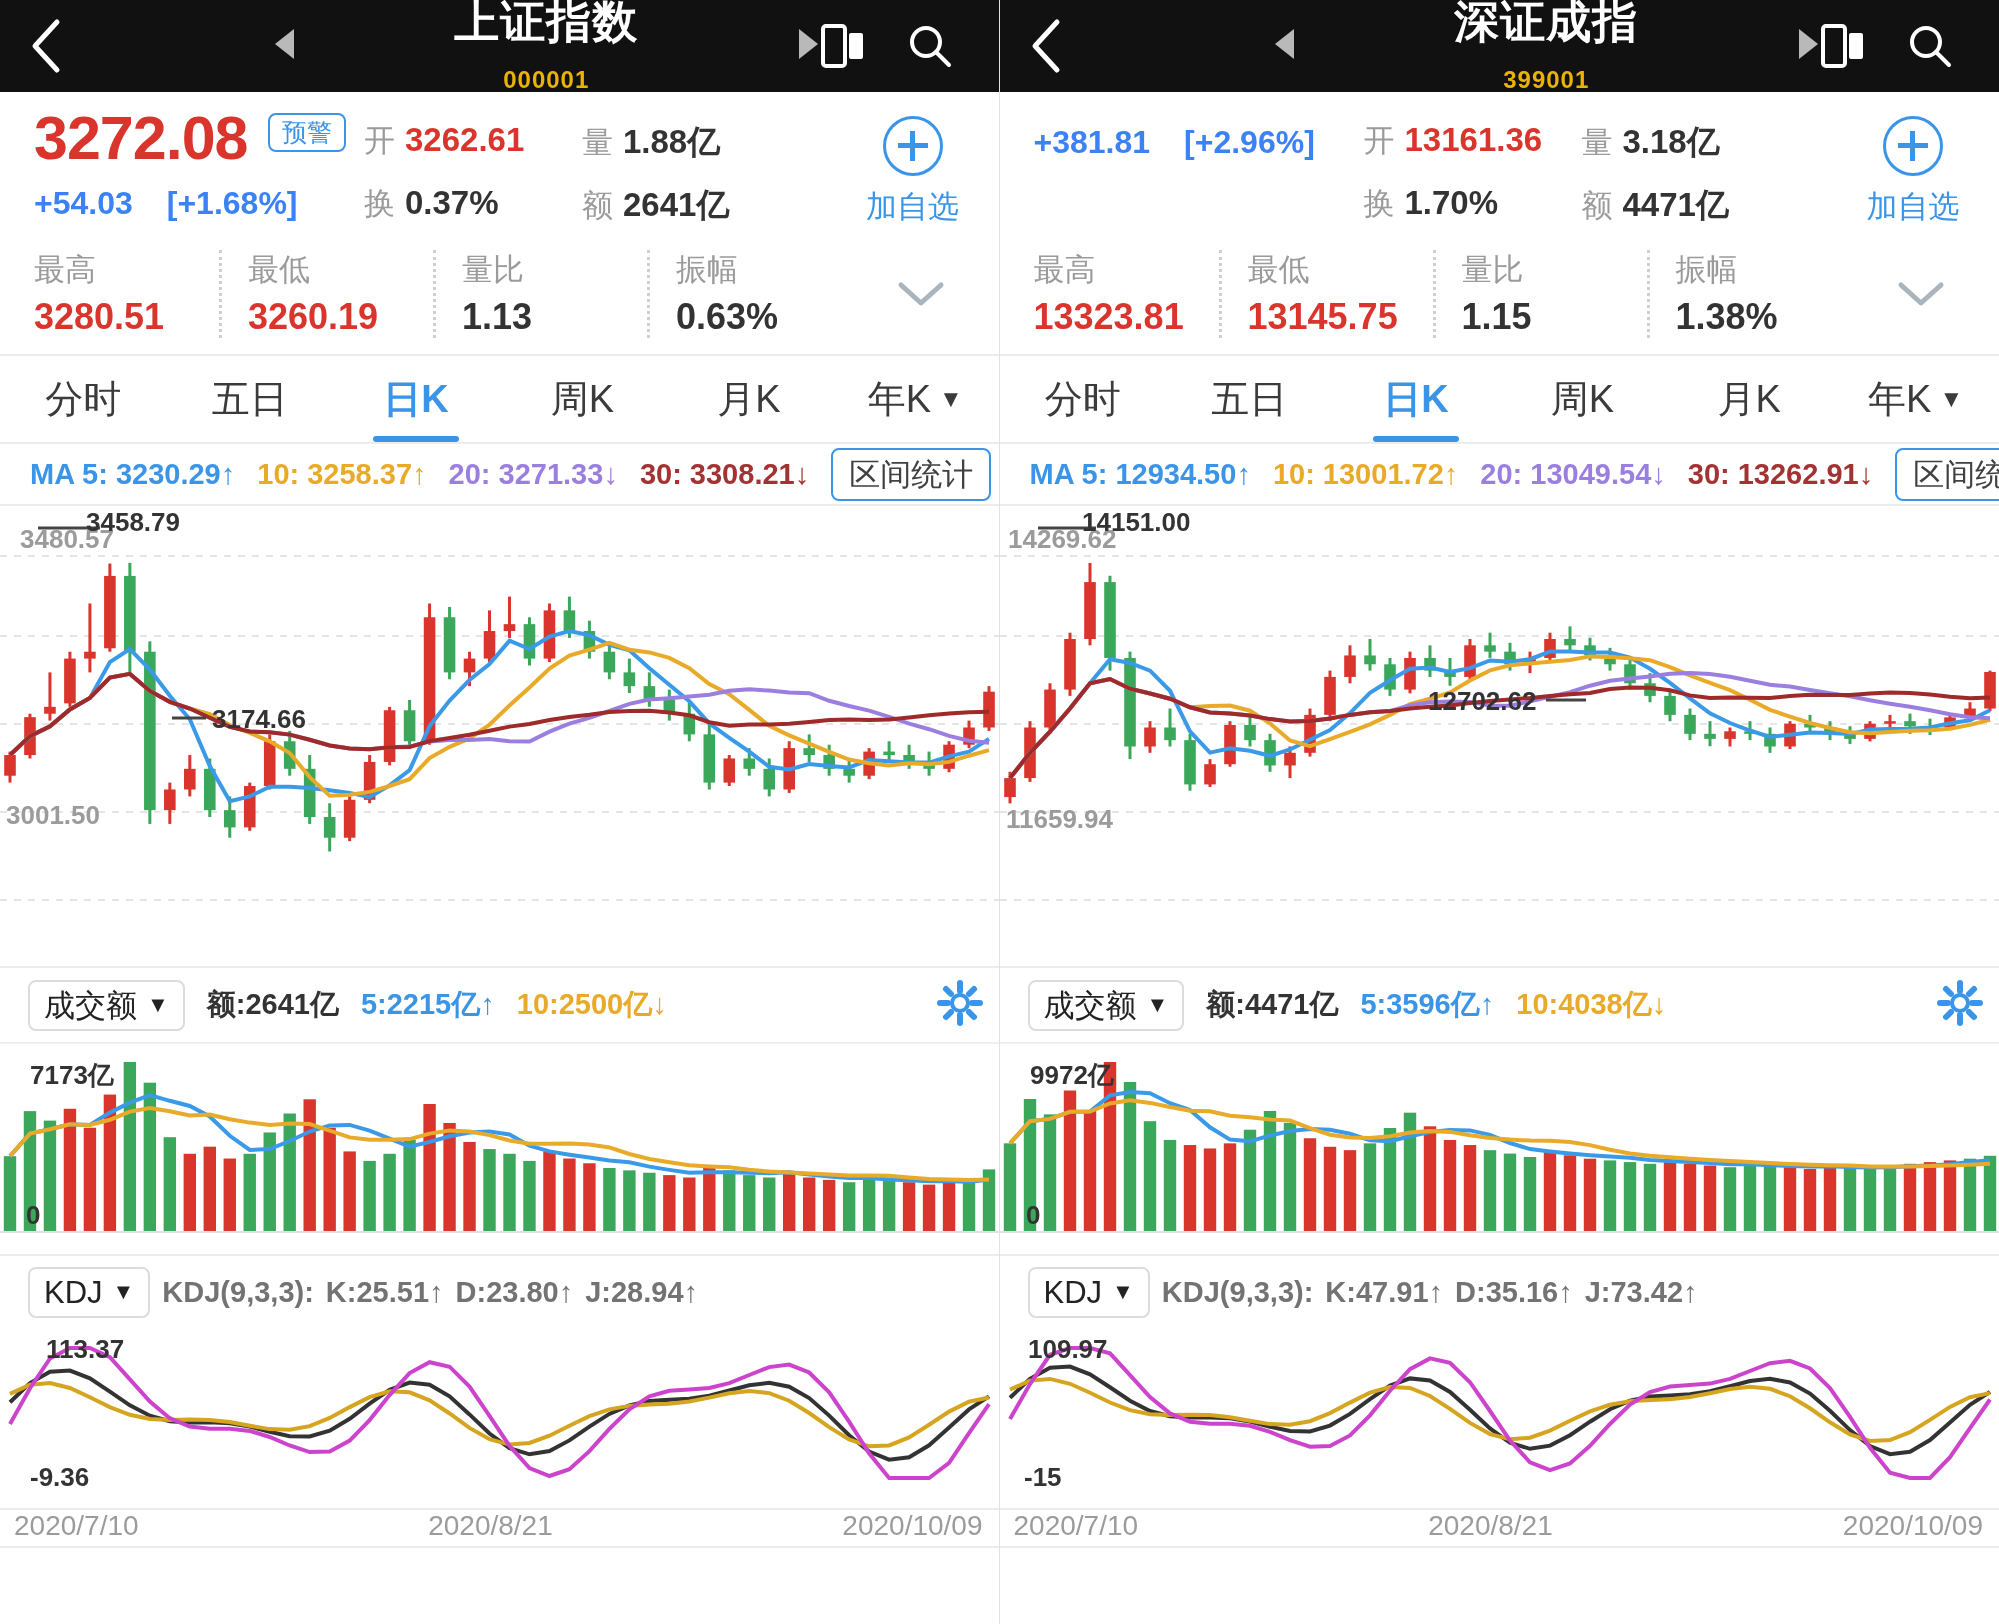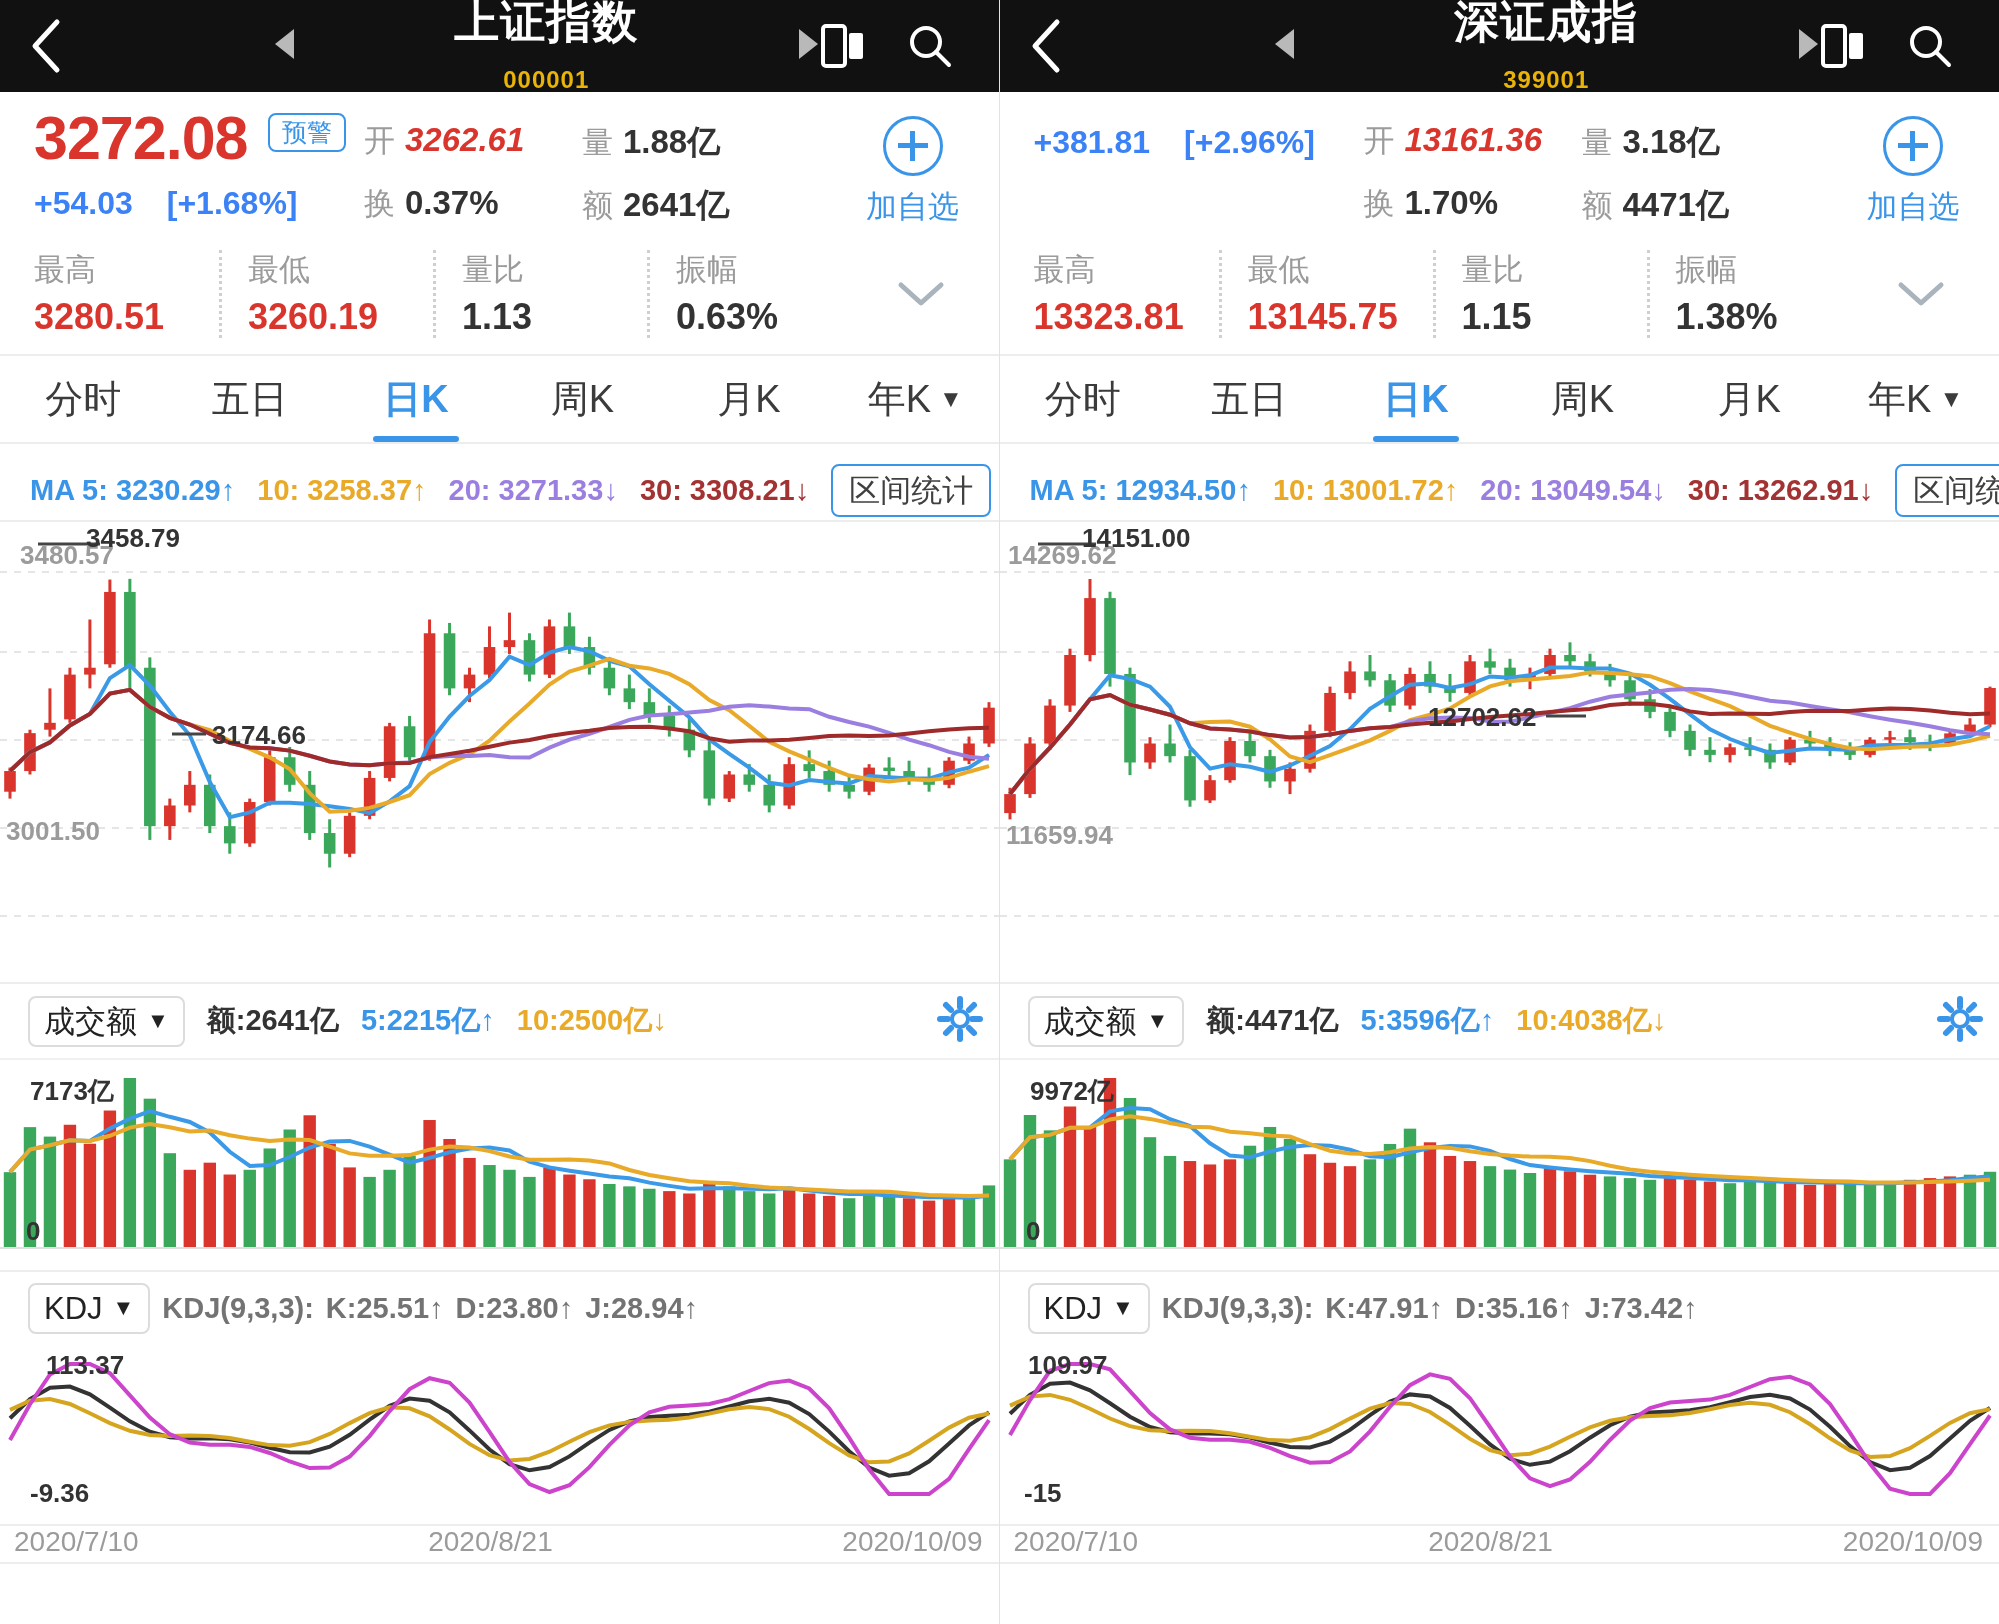--- a/index.html
+++ b/index.html
@@ -24,21 +24,21 @@
   .quote-top{display:flex;align-items:flex-start;padding:0 6px 0 34px;}
   .q-left{width:330px;}
   .q-price{color:#d9352c;font-size:61px;font-weight:700;letter-spacing:-1px;line-height:1;display:inline-block;vertical-align:middle;}
   .q-warn{display:inline-block;vertical-align:middle;margin-left:16px;border:2px solid #3a95e8;border-radius:8px;color:#3a95e8;font-size:25px;padding:5px 12px;line-height:1;transform:translateY(-6px);}
   .q-chg{margin-top:16px;color:#3b82f6;font-size:32px;font-weight:700;display:flex;gap:34px;}
   .q-mid{flex:1;padding-top:12px;}
   .q-row{display:flex;margin-bottom:18px;}
   .q-cell{width:218px;font-size:33px;white-space:nowrap;}
   .q-lbl{color:#9b9b9b;font-weight:400;margin-right:10px;font-size:31px;}
   .q-val{color:#333;font-weight:700;}
-  .q-val.red{color:#d9352c;font-style:italic;}
+  .q-val.red{color:#d9352c;}
   .q-add{width:160px;display:flex;flex-direction:column;align-items:center;padding-top:8px;}
   .plus-circle{width:54px;height:54px;border:3px solid #3a95e8;border-radius:50%;position:relative;}
   .plus-circle:before,.plus-circle:after{content:"";position:absolute;background:#3a95e8;}
   .plus-circle:before{left:12px;right:12px;top:24px;height:5px;}
   .plus-circle:after{top:12px;bottom:12px;left:24px;width:5px;}
   .add-txt{color:#3a95e8;font-size:31px;margin-top:10px;white-space:nowrap;}
 
   .quote-stats{display:flex;align-items:flex-start;padding:4px 0 16px 34px;border-bottom:2px solid #ededed;}
   .stat{width:175px;padding-right:10px;position:relative;}
   .stat + .stat{border-left:3px dotted #cfcfcf;padding-left:26px;}
@@ -48,21 +48,21 @@
   .chev{width:120px;display:flex;align-items:center;justify-content:center;padding-top:30px;}
 
   
   .tabs{display:flex;align-items:stretch;height:86px;border-bottom:2px solid #ededed;}
   .tab{flex:1;display:flex;align-items:center;justify-content:center;font-size:38px;color:#3b3b3b;position:relative;}
   .tab.active{color:#3a95e8;font-weight:700;}
   .tab.active:after{content:"";position:absolute;bottom:0;left:50%;transform:translateX(-50%);width:86px;height:6px;background:#3a95e8;border-radius:3px;}
   .tab .caret{font-size:24px;margin-left:8px;}
 
   
-  .ma-row{display:flex;align-items:center;height:60px;padding:16px 16px 0 30px;}
+  .ma-row{display:flex;align-items:center;height:60px;padding:0 16px 0 30px;}
   .ma-txt{font-size:29px;font-weight:700;white-space:nowrap;margin-right:22px;}
   .ma5{color:#3a95e8;}.ma10{color:#e8aa28;}.ma20{color:#9b7fe0;}.ma30{color:#a33232;}
   .range-btn{margin-left:auto;border:2px solid #3a95e8;border-radius:8px;color:#404040;font-size:31px;padding:9px 16px;line-height:1;white-space:nowrap;}
   .kchart{height:460px;border-top:2px solid #ededed;border-bottom:2px solid #ededed;position:relative;overflow:hidden;}
   .volpanel{height:210px;position:relative;overflow:hidden;}
   .kdjpanel{height:180px;position:relative;overflow:hidden;}
   .sub-head{display:flex;align-items:center;height:74px;padding:0 16px 0 28px;border-bottom:2px solid #f0f0f0;}
   .sel-btn{border:2px solid #dcdcdc;border-radius:8px;background:#fff;font-size:31px;color:#222;padding:8px 14px;line-height:1;display:flex;align-items:center;gap:10px;}
   .sel-btn .tri{font-size:22px;}
   .sub-txt{font-size:29px;font-weight:700;color:#333;margin-left:22px;white-space:nowrap;}

